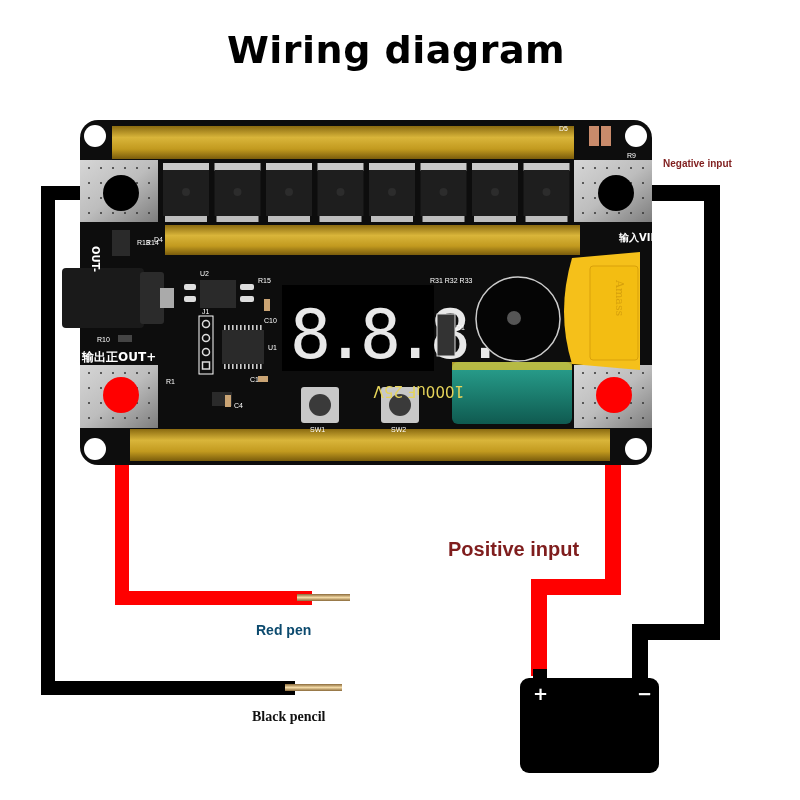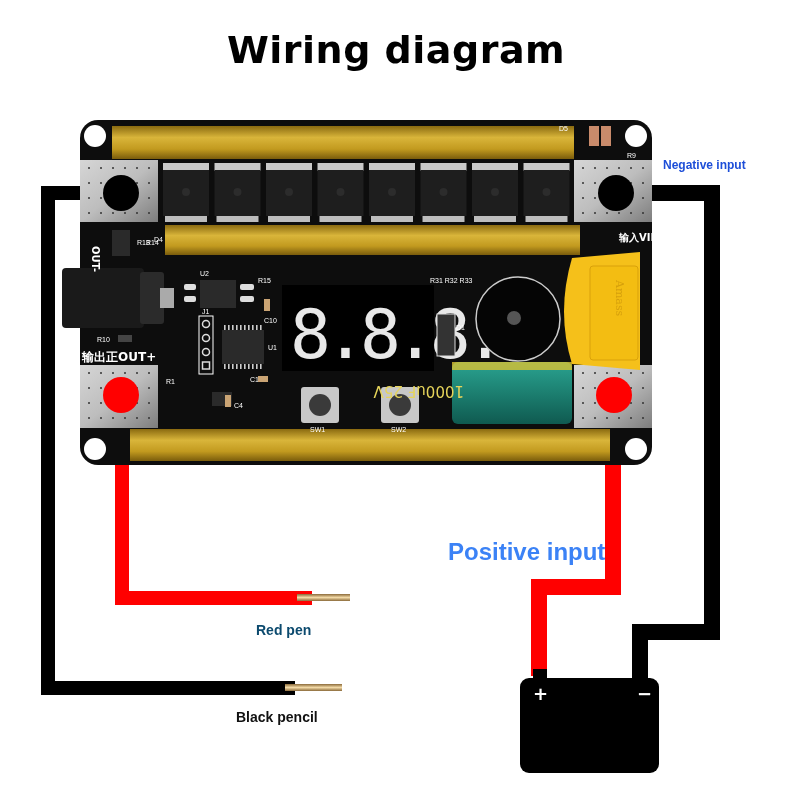--- a/index.html
+++ b/index.html
@@ -1,22 +1,22 @@
 <!DOCTYPE html>
 <html><head>
 <meta charset="utf-8">
 <style>
   html, body { margin: 0; padding: 0; background: #ffffff; }
   body { width: 800px; height: 800px; position: relative; overflow: hidden; font-family: "Liberation Sans", sans-serif; }
   .title { position: absolute; left: 0; top: 28px; width: 792px; text-align: center; font-family: "DejaVu Sans", sans-serif; font-weight: bold; font-size: 38px; color: #000; letter-spacing: 0.5px; }
   .label { position: absolute; font-family: "Liberation Sans", sans-serif; font-weight: bold; white-space: nowrap; }
-  .neg-label { left: 663px; top: 158px; font-size: 12px; color: #1d4ed8; }
-  .pos-label { left: 448px; top: 538px; font-size: 24px; color: #3b82f6; }
+  .neg-label { left: 663px; top: 158px; font-size: 10px; color: #7f1d1d; }
+  .pos-label { left: 448px; top: 538px; font-size: 20px; color: #7f1d1d; }
   .red-label { left: 256px; top: 622px; font-size: 14px; color: #0c4a6e; }
-  .black-label { left: 236px; top: 709px; font-size: 14px; color: #111; }
+  .black-label { left: 252px; top: 709px; font-size: 14px; color: #111; font-family: Liberation Serif, serif; }
   svg.diagram { position: absolute; left: 0; top: 0; }
   .silk { font-family: "Liberation Sans", sans-serif; fill: #ffffff; font-size: 7px; }
 </style>
 </head>
 <body>
 
 <div class="title">Wiring diagram</div>
 
 <svg class="diagram" width="800" height="800" viewBox="0 0 800 800">
   <defs>

